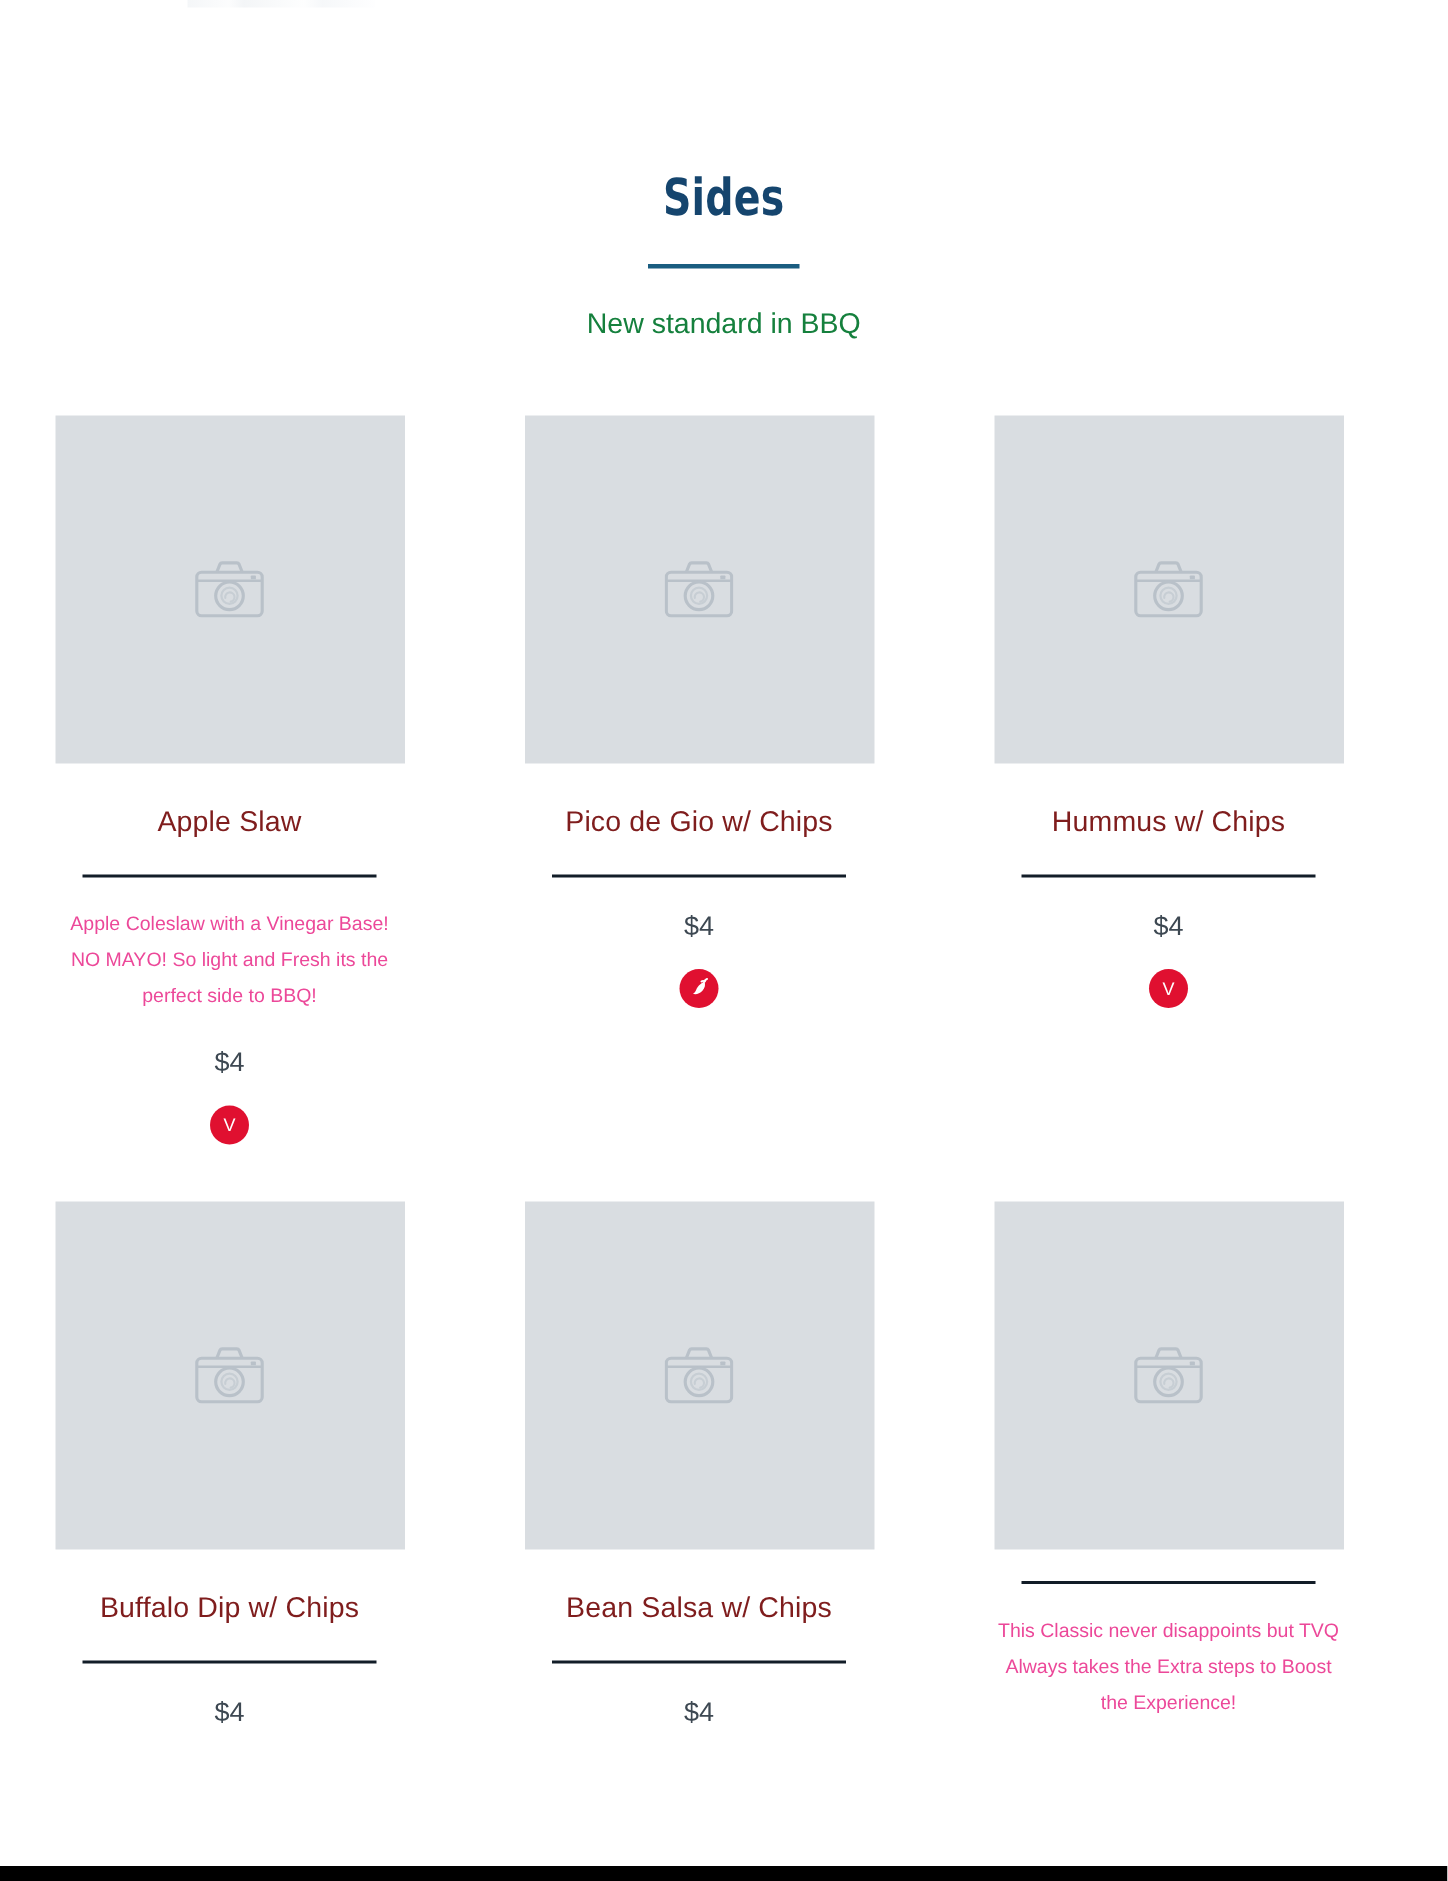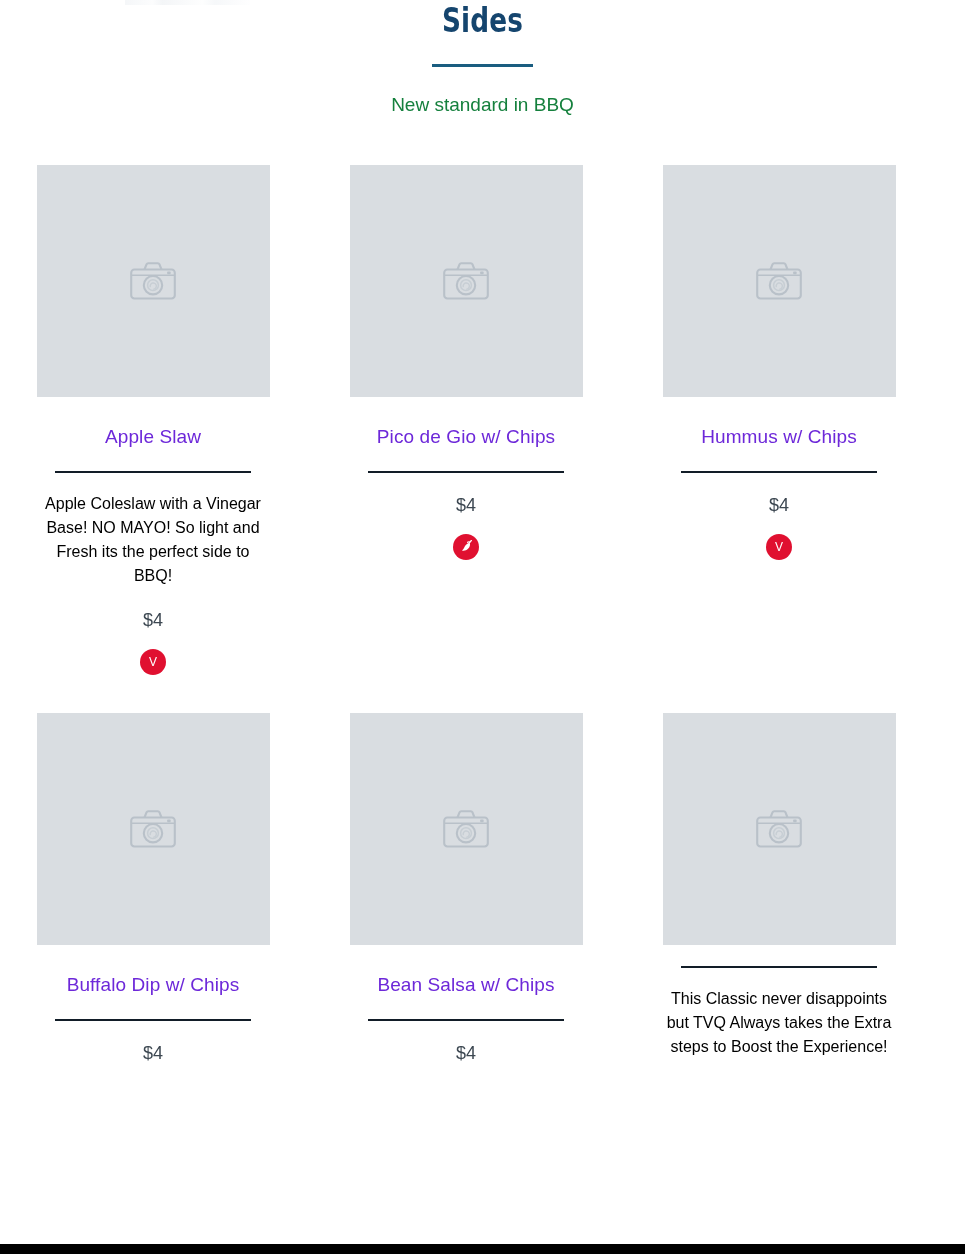--- a/index.html
+++ b/index.html
@@ -37,20 +37,21 @@
     position: absolute;
     top: 0;
     left: 0;
     width: 965px;
     height: 1254px;
   }
 
   
   .section-header {
     text-align: center;
+    padding-top: 112px;
   }
   .section-title {
     font-family: "DejaVu Sans Condensed", "Liberation Sans Narrow", "Liberation Sans", sans-serif;
     font-weight: bold;
     font-size: 34px;
     line-height: 40px;
     letter-spacing: 0.2px;
     color: #15456e;
     margin: 0;
     transform: scaleX(0.86);
@@ -95,35 +96,35 @@
   }
   .camera-icon {
     display: block;
     opacity: 1;
   }
   .card-title {
     margin: 26px 0 0 0;
     font-size: 19px;
     line-height: 27px;
     font-weight: 400;
-    color: #6d28d9;
+    color: #7f1d1d;
     letter-spacing: 0.1px;
     max-width: 225px;
   }
   .card-rule {
     width: 196px;
     height: 2px;
     background: #121d28;
     margin: 21px 0 0 0;
   }
   .card-desc {
     margin: 19px 0 0 0;
-    font-size: 16px;
+    font-size: 13px;
     line-height: 24px;
-    color: #000000;
+    color: #ec4899;
     max-width: 255px;
   }
   .card-price {
     margin: 20px 0 0 0;
     font-size: 18px;
     line-height: 24px;
     color: #3d4852;
   }
   .badges {
     margin: 17px 0 0 0;

